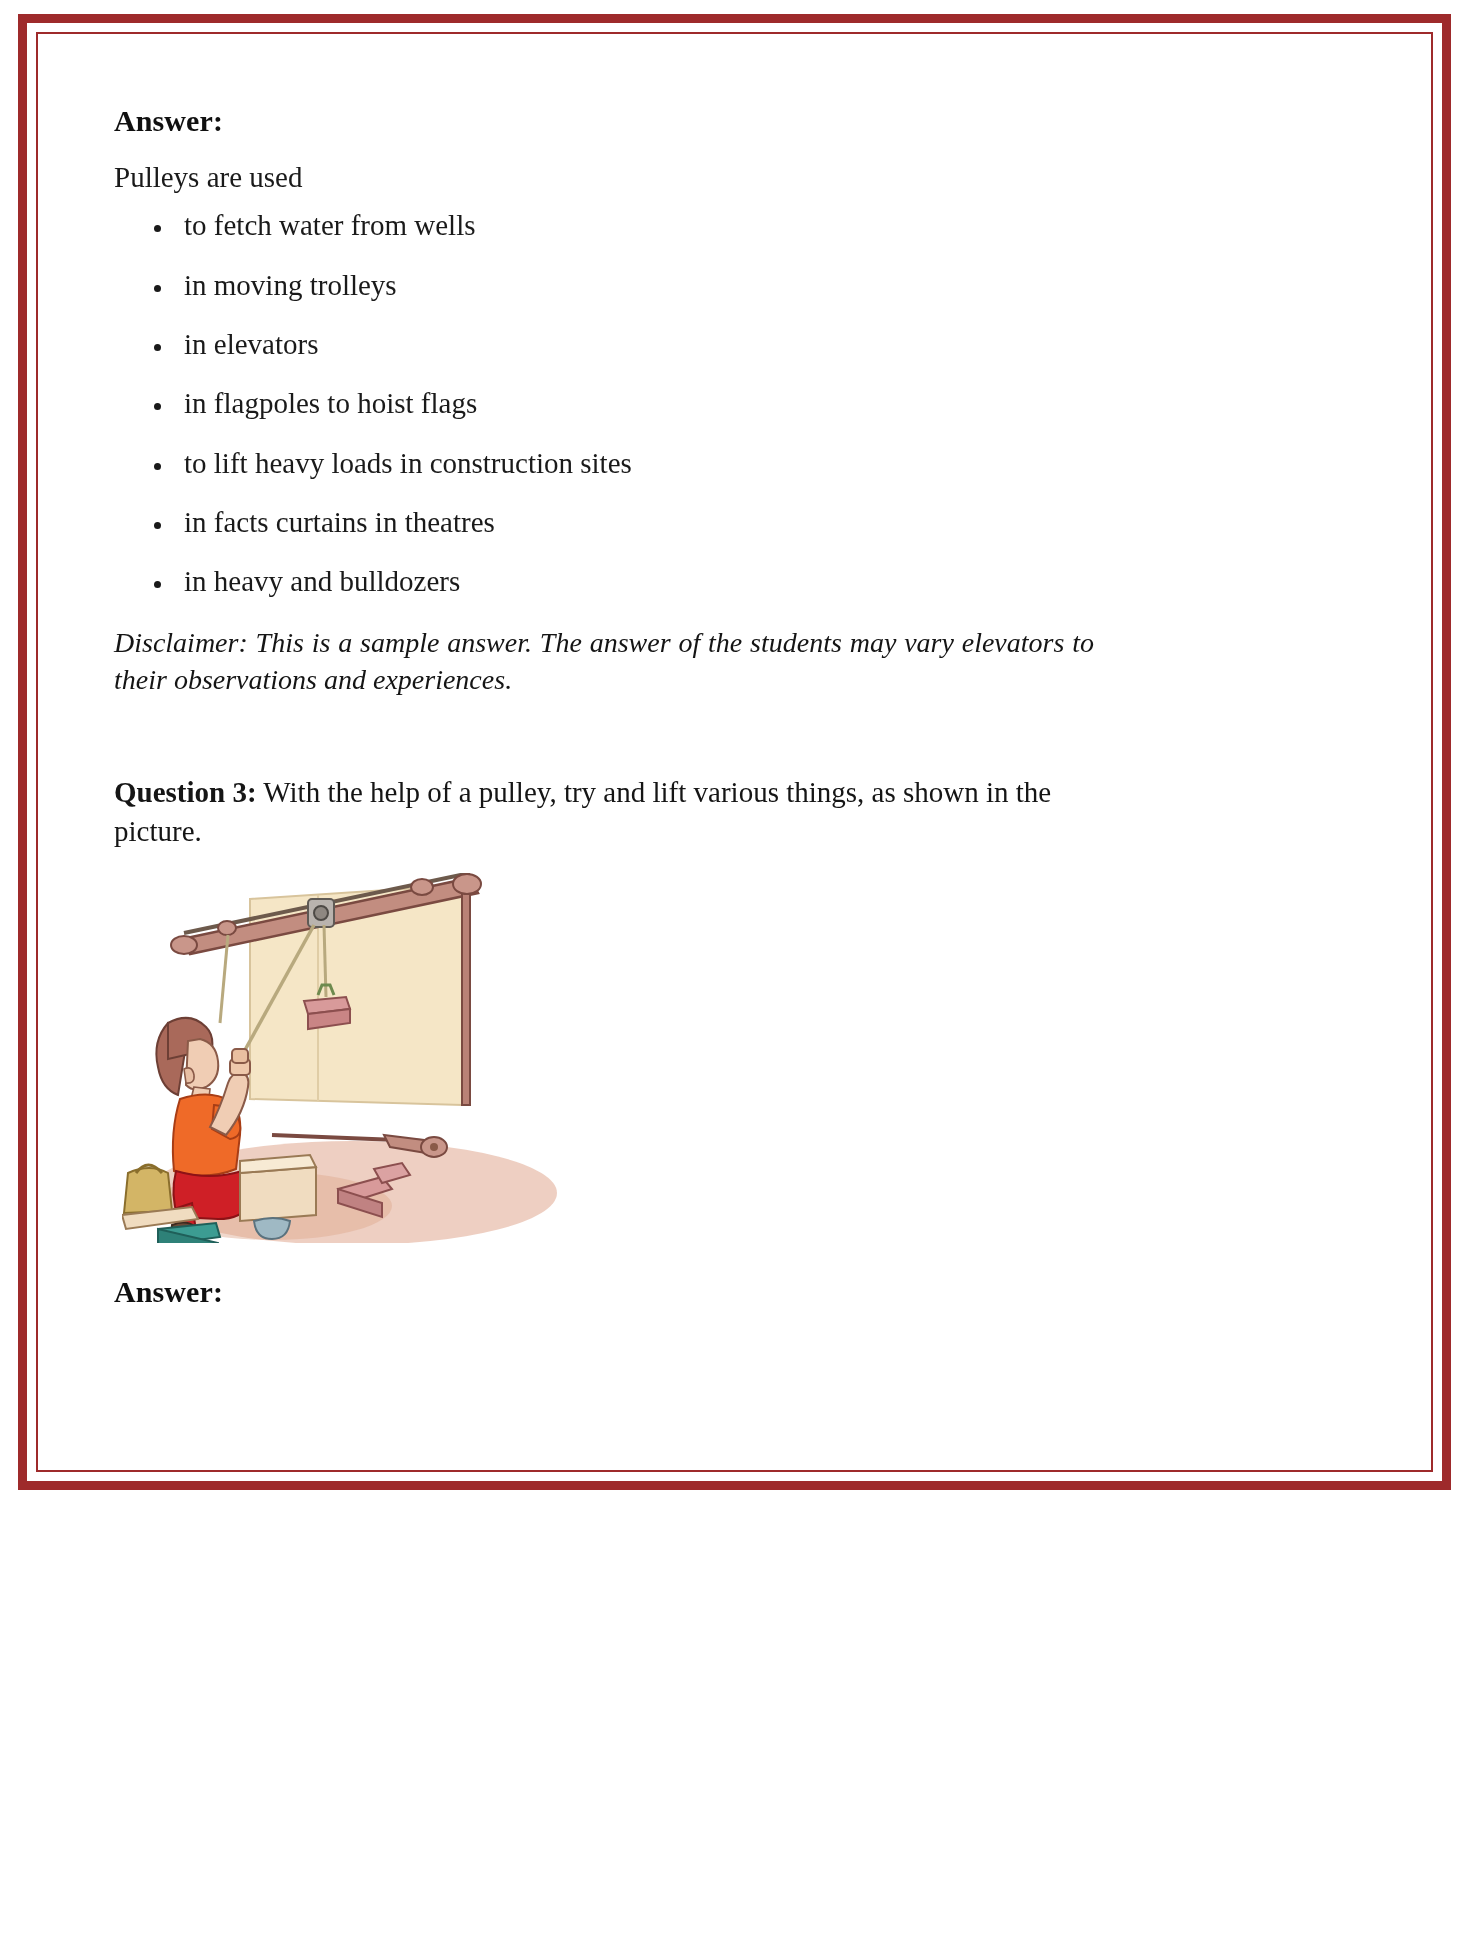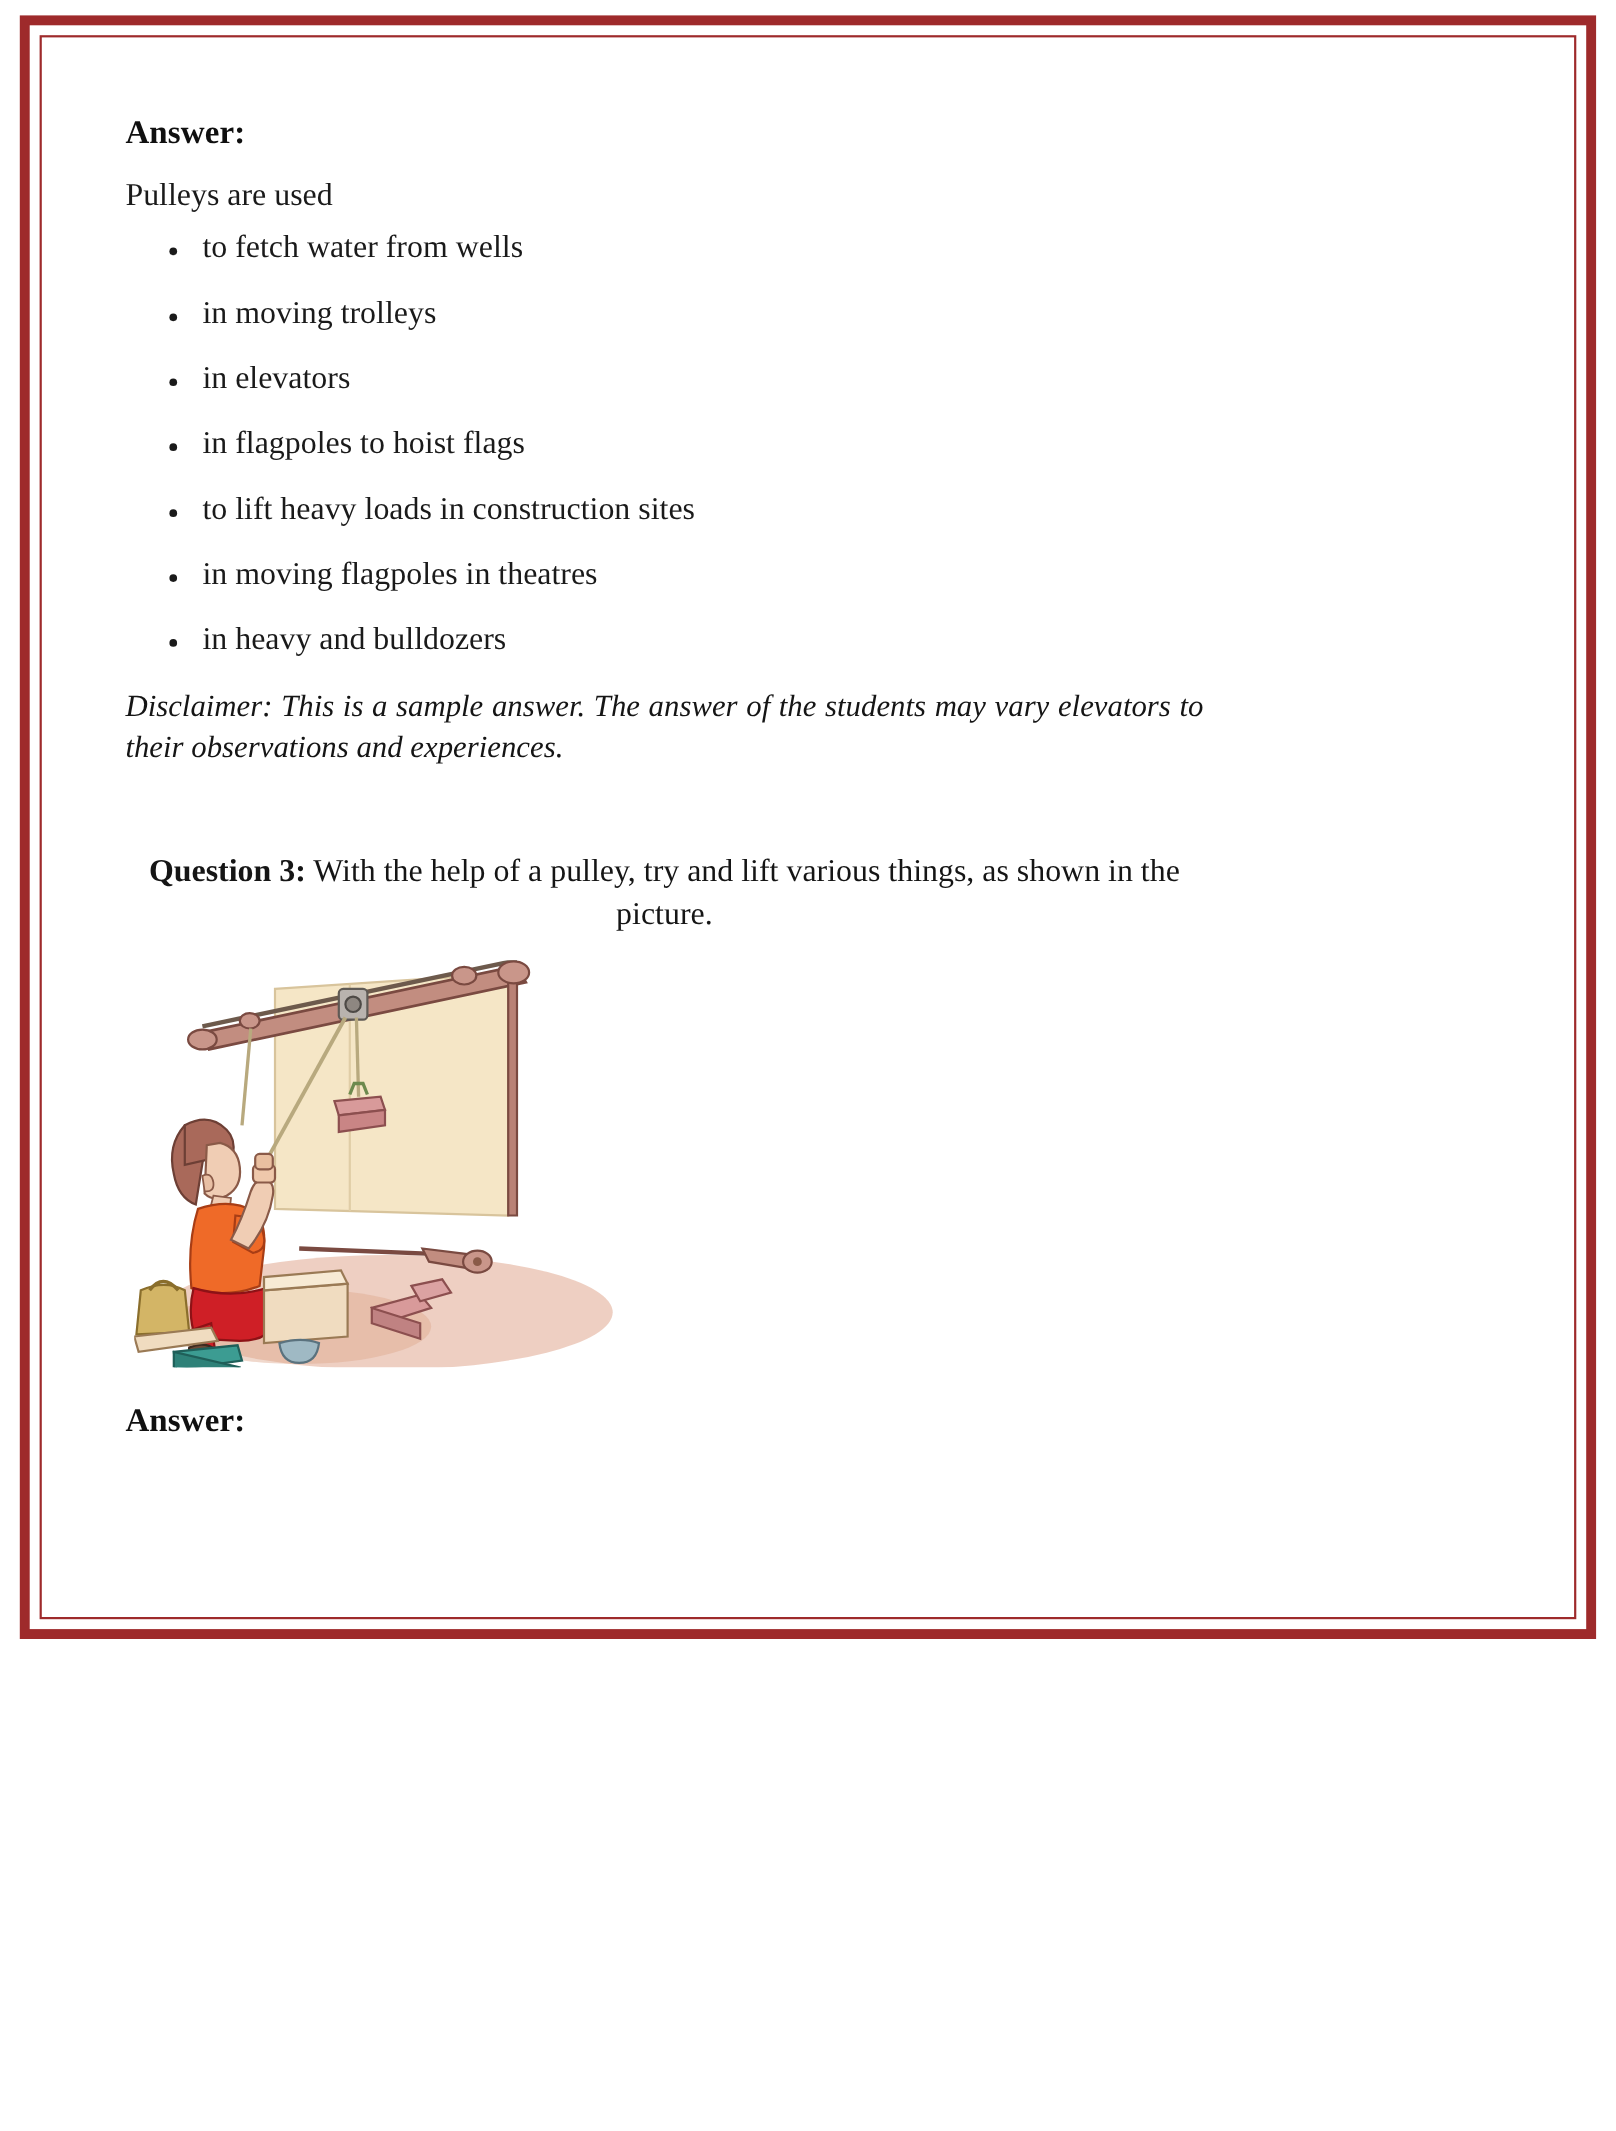--- a/index.html
+++ b/index.html
@@ -100,21 +100,20 @@
   .disclaimer .lead {
     font-weight: normal;
     font-style: italic;
   }
 
   .q-block {
     font-size: 29px;
     color: #151515;
     line-height: 1.35;
     margin: 0;
-    text-align: center;
   }
   .q-block .qlabel {
     font-weight: bold;
   }
 
   .spacer-lg { height: 74px; }
   .spacer-sm { height: 18px; }
 
   
   .figure {
@@ -155,21 +154,21 @@
       <li>
         <span class="dot"></span>
         <span>in flagpoles to hoist flags</span>
       </li>
       <li>
         <span class="dot"></span>
         <span>to lift heavy loads in construction sites</span>
       </li>
       <li>
         <span class="dot"></span>
-        <span>in moving flagpoles in theatres</span>
+        <span>in facts curtains in theatres</span>
       </li>
       <li>
         <span class="dot"></span>
         <span>in heavy and bulldozers</span>
       </li>
     </ul>
 
     <p class="disclaimer">
       <span class="lead">Disclaimer:</span><span> This is a sample answer. The answer of the students may vary elevators to their observations and experiences.</span>
     </p>

